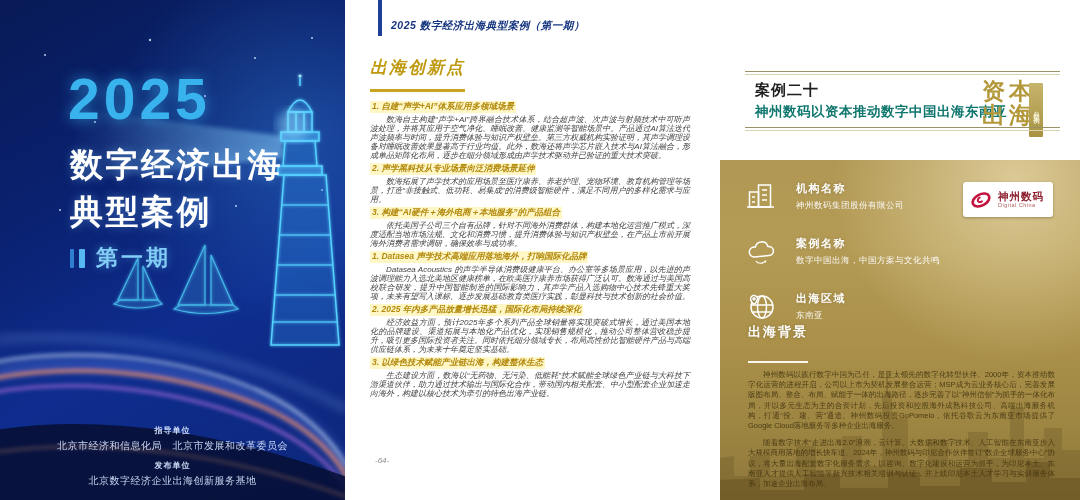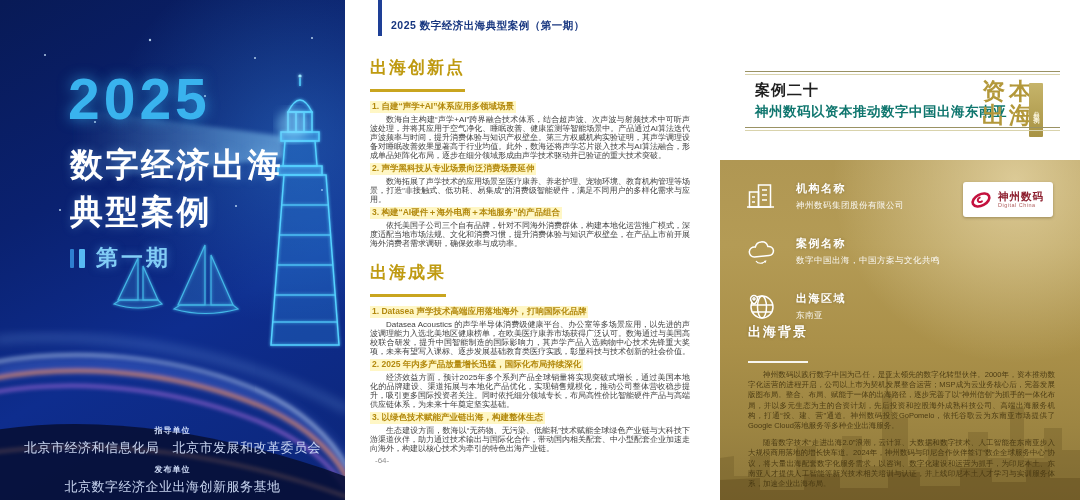--- a/index.html
+++ b/index.html
@@ -19,25 +19,25 @@
                letter-spacing:2.5px;text-shadow:0 0 10px rgba(130,200,255,.4);}
   .cover-title.l1{top:143px;}
   .cover-title.l2{top:190px;}
   .cover-issue{position:absolute;left:70px;top:243px;display:flex;align-items:center;gap:5px;
                color:#82cdf6;font-size:22px;font-weight:bold;letter-spacing:3px;
                text-shadow:0 0 8px rgba(100,190,250,.5);}
   .cover-issue .bar{display:inline-block;width:4px;height:19px;background:#2e7fd0;border-radius:1px;}
   .cover-issue .bar.b2{width:6px;background:#57b9f2;margin-right:6px;}
   .cover-footer{position:absolute;left:0;top:418px;width:345px;text-align:center;color:#d9e6ff;z-index:5;}
   .cover-footer .f-label{font-size:8px;font-weight:bold;margin-top:7px;letter-spacing:1px;opacity:.95;}
-  .cover-footer .f-val{font-size:13px;margin-top:3px;letter-spacing:.5px;opacity:.9;}
+  .cover-footer .f-val{font-size:10px;margin-top:3px;letter-spacing:.5px;opacity:.9;}
   .cover-footer .f-date{font-size:8px;margin-top:14px;letter-spacing:1px;opacity:.9;}
 
   
-  .page-mid{position:absolute;left:345px;top:0;width:375px;height:456px;background:#ffffff;}
+  .page-mid{position:absolute;left:345px;top:0;width:375px;height:456px;background:#ffffff;font-style:italic;}
   .mid-bar{position:absolute;left:33px;top:0;width:4px;height:36px;background:#1e3f96;}
   .mid-header{position:absolute;left:46px;top:19px;font-size:10.5px;font-weight:bold;color:#16357f;letter-spacing:.5px;}
   .mid-content{position:absolute;left:25px;top:56px;width:320px;}
   .gold-h{margin:0 0 9px 0;font-size:17px;font-weight:bold;color:#bf9a10;letter-spacing:2px;
           display:table;padding-bottom:10px;border-bottom:3px solid #c9a51f;}
   .gold-h.mt{margin-top:13px;}
   .item-h{margin:3px 0 2px 0;font-size:8.5px;font-weight:bold;color:#b3890e;
           background:linear-gradient(0deg, rgba(255,240,150,.55), rgba(255,240,150,.55));
           display:table;padding:0 2px;}
   .body-p{margin:0 0 3px 0;font-size:8px;line-height:9px;color:#3f3f3f;
@@ -190,21 +190,20 @@
 
       <p class="item-h">1. 自建“声学+AI”体系应用多领域场景</p>
       <p class="body-p">数海自主构建“声学+AI”跨界融合技术体系，结合超声波、次声波与射频技术中可听声波处理，并将其应用于空气净化、睡眠改善、健康监测等智能场景中。产品通过AI算法迭代声波频率与时间，提升消费体验与知识产权壁垒。第三方权威机构实验证明，其声学调理设备对睡眠改善效果显著高于行业均值。此外，数海还将声学芯片嵌入技术与AI算法融合，形成单品矩阵化布局，逐步在细分领域形成由声学技术驱动并已验证的重大技术突破。</p>
 
       <p class="item-h">2. 声学黑科技从专业场景向泛消费场景延伸</p>
       <p class="body-p">数海拓展了声学技术的应用场景至医疗康养、养老护理、宠物环境、教育机构管理等场景，打造“非接触式、低功耗、易集成”的消费级智能硬件，满足不同用户的多样化需求与应用。</p>
 
       <p class="item-h">3. 构建“AI硬件＋海外电商＋本地服务”的产品组合</p>
       <p class="body-p">依托美国子公司三个自有品牌，针对不同海外消费群体，构建本地化运营推广模式，深度适配当地市场法规、文化和消费习惯，提升消费体验与知识产权壁垒，在产品上市前开展海外消费者需求调研，确保效率与成功率。</p>
 
-      <h2 class="gold-h mt">出海成果</h2>
 
       <p class="item-h">1. Datasea 声学技术高端应用落地海外，打响国际化品牌</p>
       <p class="body-p">Datasea Acoustics 的声学半导体消费级健康平台、办公室等多场景应用，以先进的声波调理能力入选北美地区健康榜单，在欧美医疗康养市场获得广泛认可。数海通过与美国高校联合研发，提升中国智能制造的国际影响力，其声学产品入选购物中心技术先锋重大奖项，未来有望写入课标、逐步发展基础教育类医疗实践，彰显科技与技术创新的社会价值。</p>
 
       <p class="item-h">2. 2025 年内多产品放量增长迅猛，国际化布局持续深化</p>
       <p class="body-p">经济效益方面，预计2025年多个系列产品全球销量将实现突破式增长，通过美国本地化的品牌建设、渠道拓展与本地化产品优化，实现销售规模化，推动公司整体营收稳步提升，吸引更多国际投资者关注。同时依托细分领域专长，布局高性价比智能硬件产品与高端供应链体系，为未来十年奠定坚实基础。</p>
 
       <p class="item-h">3. 以绿色技术赋能产业链出海，构建整体生态</p>
       <p class="body-p">生态建设方面，数海以“无药物、无污染、低能耗”技术赋能全球绿色产业链与大科技下游渠道伙伴，助力通过技术输出与国际化合作，带动国内相关配套、中小型配套企业加速走向海外，构建以核心技术为牵引的特色出海产业链。</p>
     </div>

